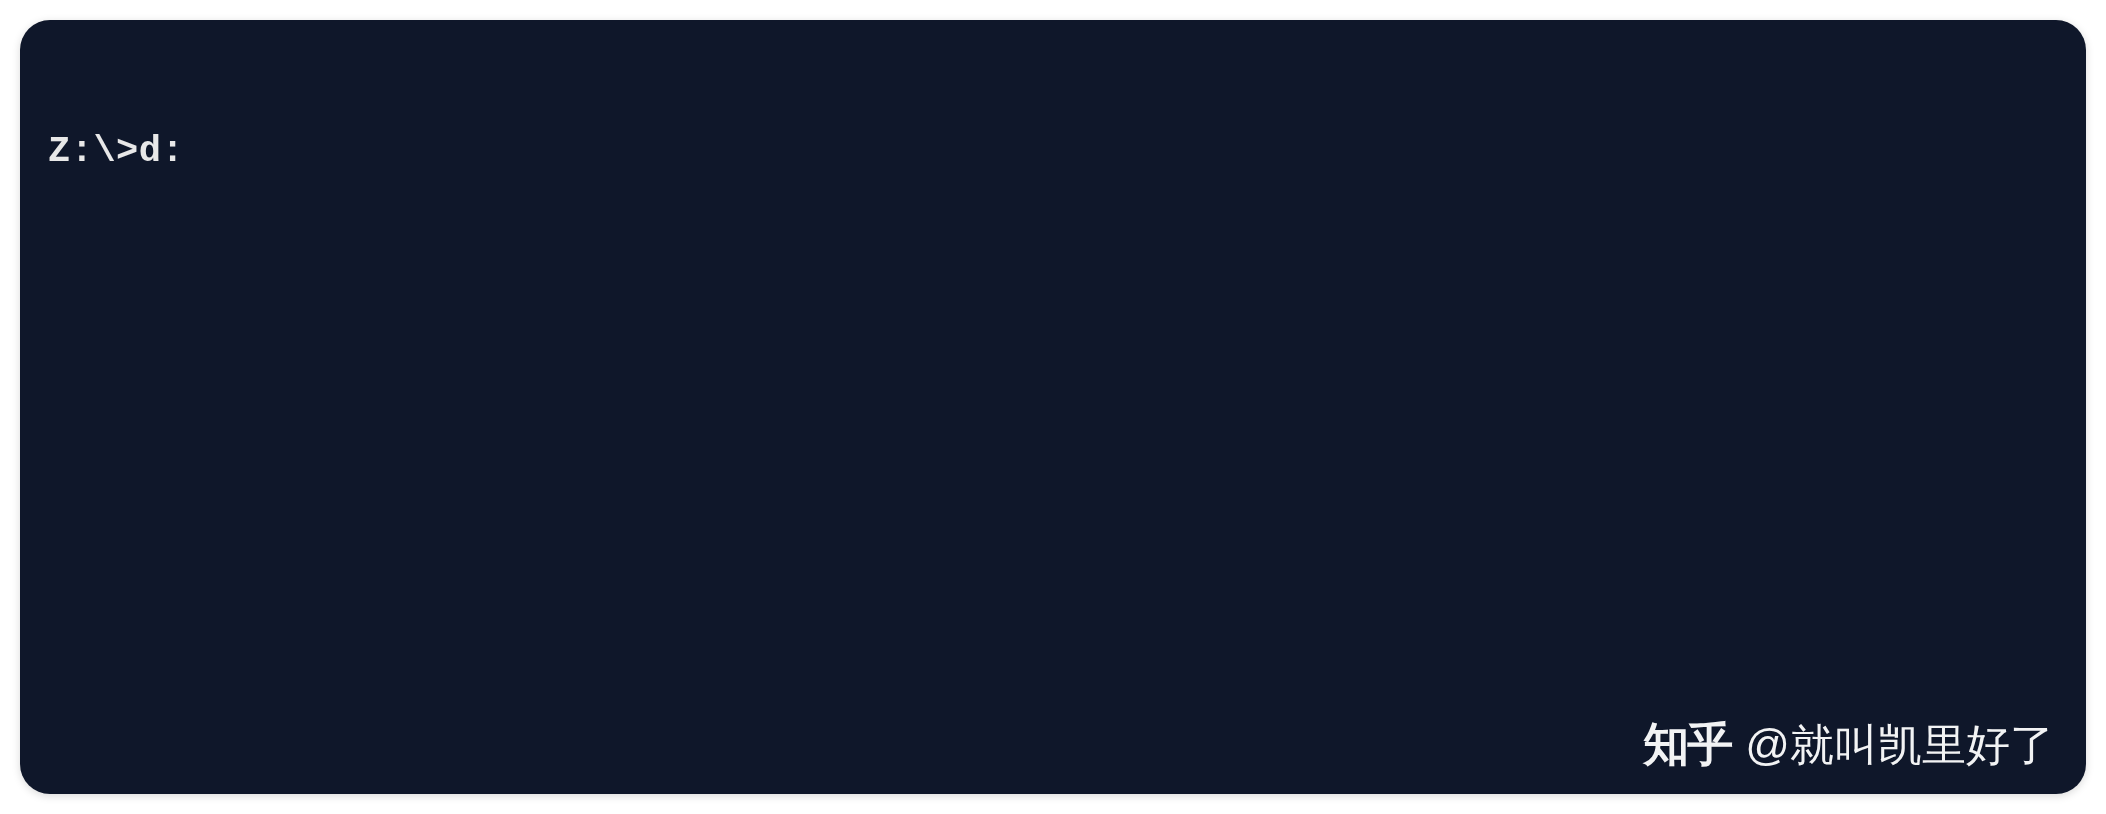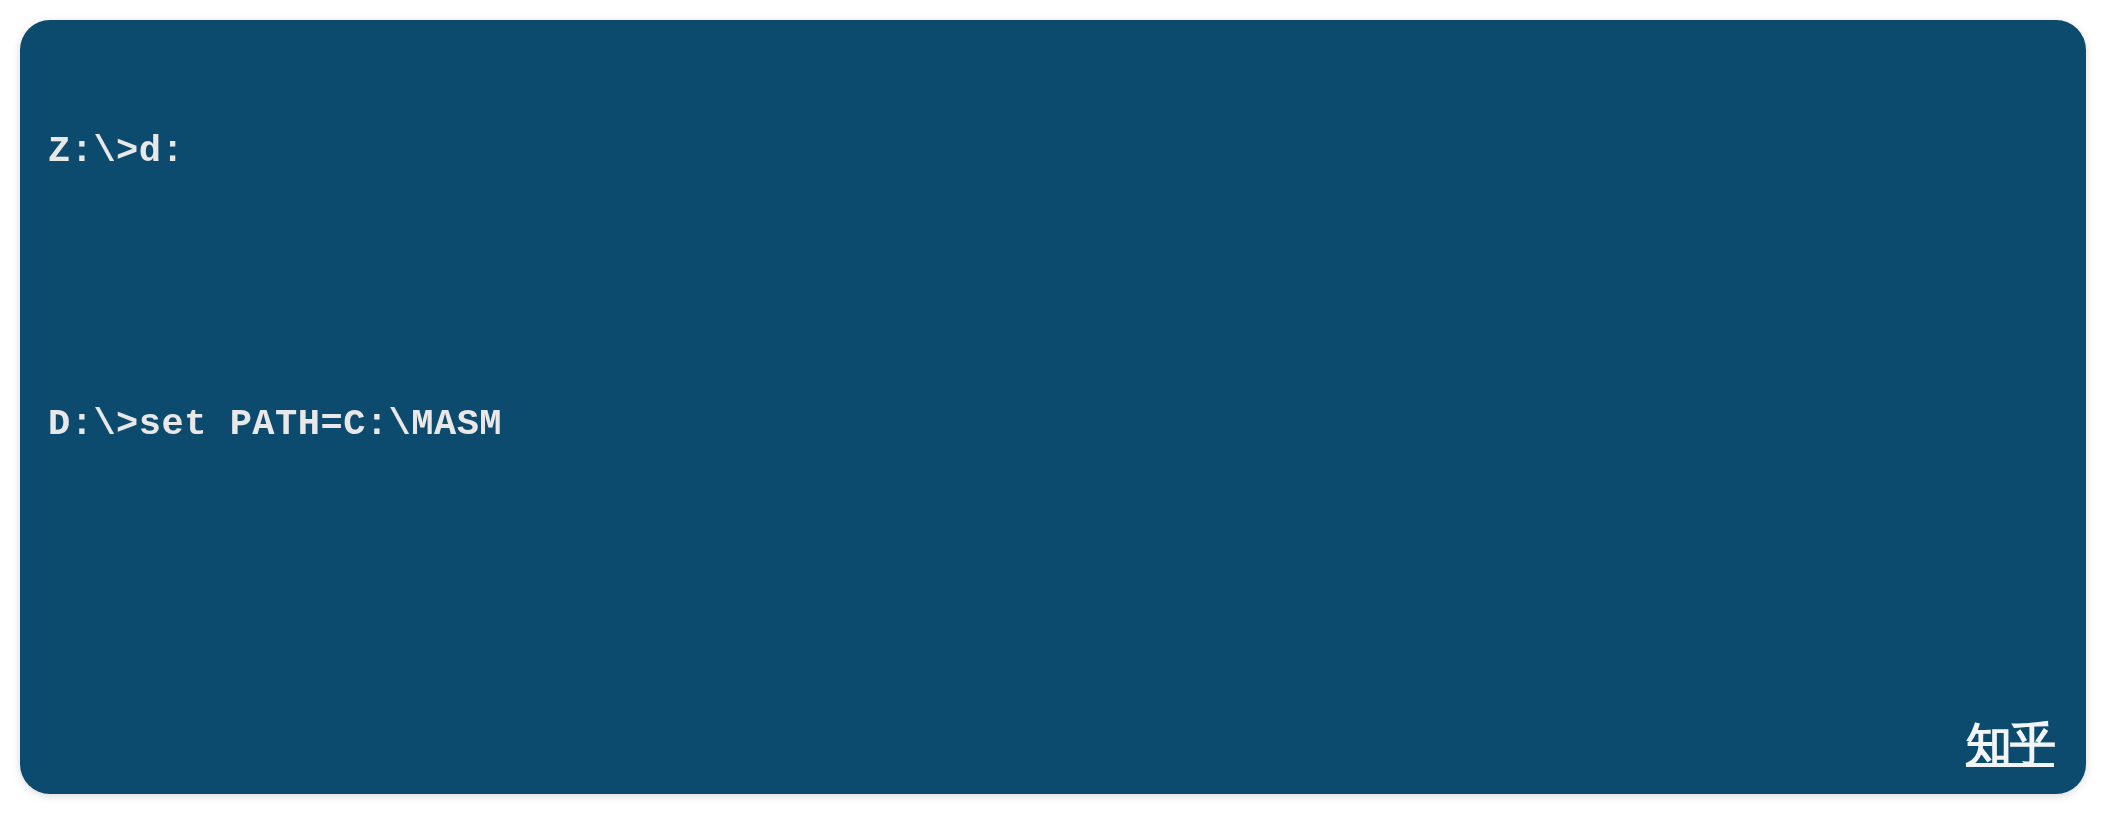--- a/index.html
+++ b/index.html
@@ -12,21 +12,21 @@
       width: 2106px;
       height: 814px;
       display: flex;
       align-items: center;
       justify-content: center;
       font-family: Arial, sans-serif;
     }
     .terminal-window {
       width: 2066px;
       height: 774px;
-      background: #0c4a6e;
+      background: #0f172a;
       border-radius: 30px;
       padding: 18px 28px;
       position: relative;
       overflow: hidden;
       box-shadow: 0 2px 8px rgba(0,0,0,0.15);
     }
     .terminal-content {
       font-family: "Courier New", Courier, monospace;
       font-weight: bold;
       font-size: 37px;
@@ -40,44 +40,43 @@
       bottom: 18px;
       right: 32px;
       color: #ffffff;
       font-size: 44px;
       font-family: "PingFang SC", "Microsoft YaHei", sans-serif;
       font-weight: 400;
       display: flex;
       align-items: center;
       gap: 14px;
       opacity: 0.95;
-      text-decoration: underline;
     }
     .zhihu-logo {
       font-family: "PingFang SC", "Microsoft YaHei", sans-serif;
       font-weight: 700;
       font-size: 46px;
       letter-spacing: -2px;
     }
   </style>
 </head>
 <body>
 
 <div class="terminal-window">
   <div class="terminal-content">
     <div>Z:\&gt;d:</div>
     <div>&nbsp;</div>
-    <div>D:\&gt;set PATH=C:\MASM</div>
     <div>&nbsp;</div>
     
     
     
     
     
     
     
     
     
   </div>
   <div class="watermark">
     <span class="zhihu-logo">知乎</span>
+    <span>@就叫凯里好了</span>
   </div>
 </div>
 
 </body></html>

